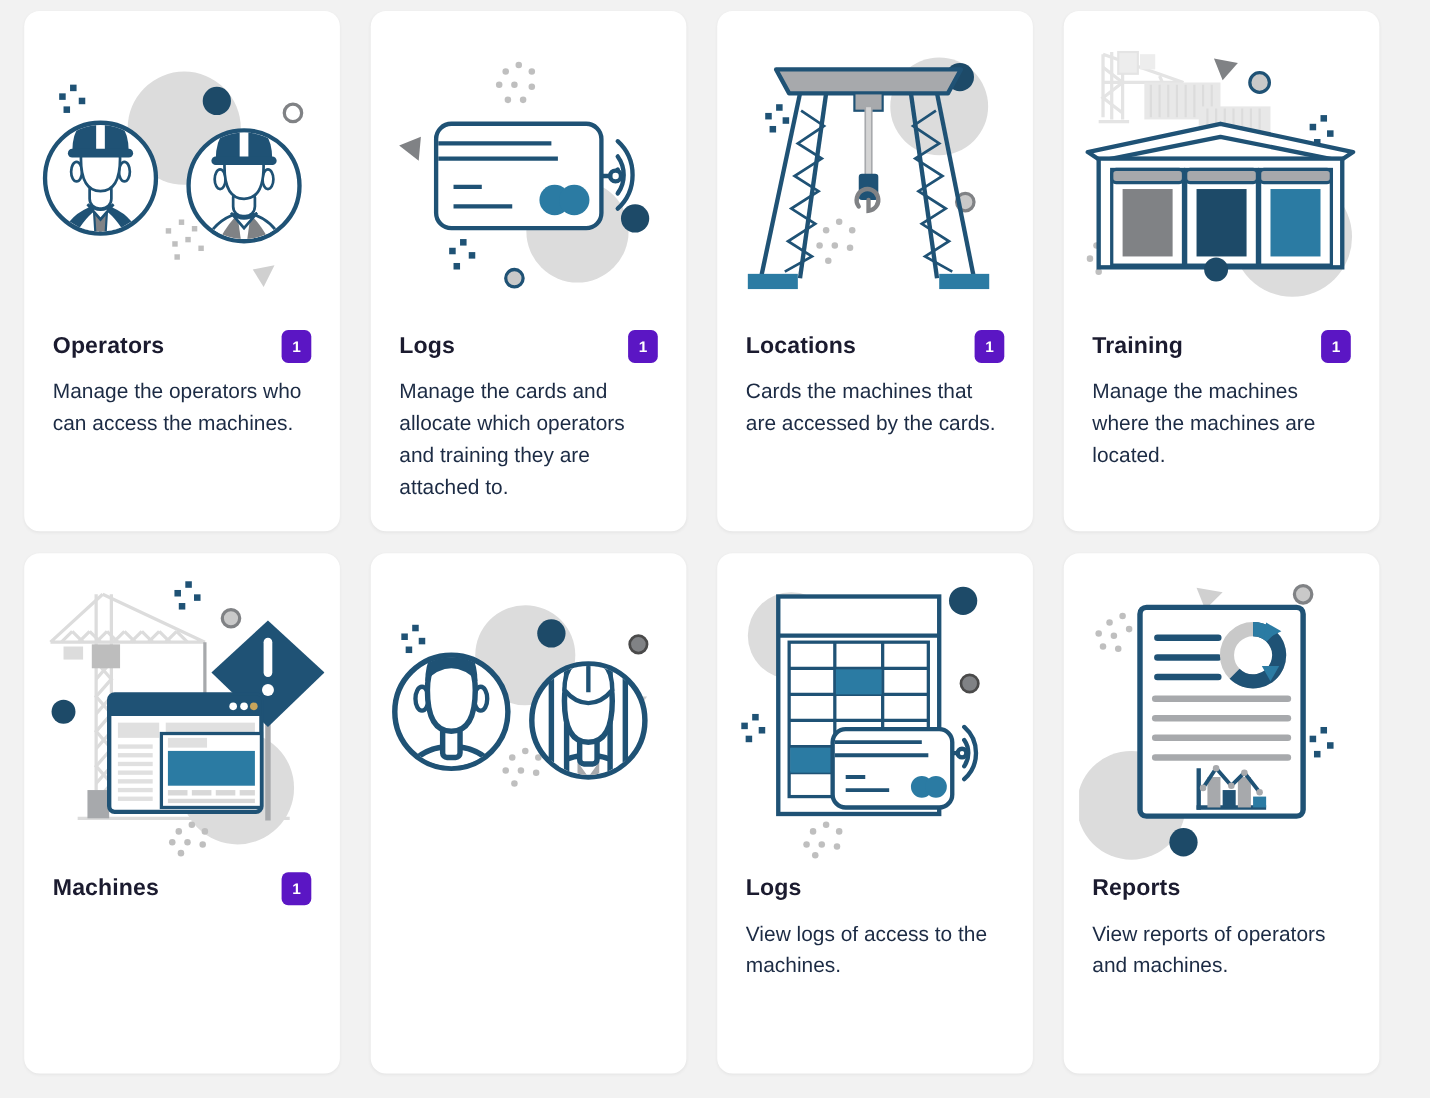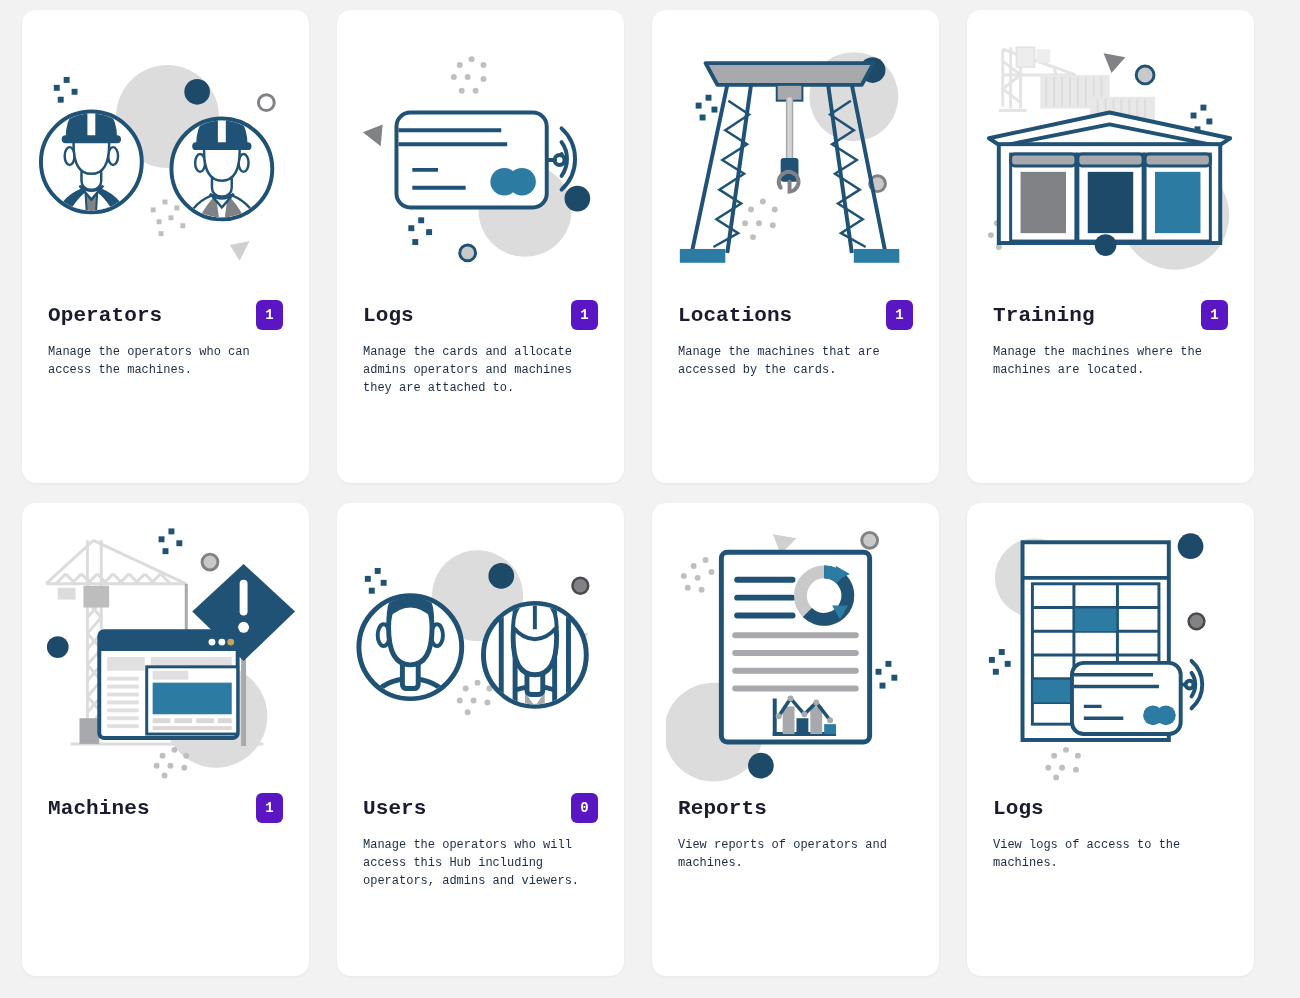--- a/index.html
+++ b/index.html
@@ -35,21 +35,20 @@
     display: flex;
     align-items: center;
     justify-content: center;
     padding: 8px 14px 0 14px;
   }
   .tile-illustration svg { display: block; }
 
   .tile-body {
     padding: 0 26px 22px 26px;
     flex: 1;
-    font-family: Liberation Mono, monospace;
   }
 
   .tile-head {
     display: flex;
     align-items: center;
     justify-content: space-between;
     margin-bottom: 13px;
     min-height: 30px;
   }
 
@@ -68,21 +67,21 @@
     min-width: 27px;
     height: 30px;
     border-radius: 6px;
     display: flex;
     align-items: center;
     justify-content: center;
     padding: 0 8px;
   }
 
   .tile-desc {
-    font-size: 12px;
+    font-size: 19px;
     line-height: 1.52;
     color: #1c2b44;
   }
   .fnv { fill: #1f5275; }
   .ftl { fill: #2b7ba3; }
   .flg { fill: #dcdcdc; }
 </style>
 </head>
 <body>
 
@@ -201,21 +200,21 @@
         <line x1="62" y1="154" x2="116" y2="154" stroke="#1f5275" stroke-width="4"></line>
         <circle cx="155" cy="148" r="14" class="ftl"></circle>
         <circle cx="173" cy="148" r="14" class="ftl"></circle>
       </svg>
     </div>
     <div class="tile-body">
       <div class="tile-head">
         <div class="tile-title">Logs</div>
         <div class="tile-badge">1</div>
       </div>
-      <div class="tile-desc">Manage the cards and allocate admins operators and machines they are attached to.</div>
+      <div class="tile-desc">Manage the cards and allocate which operators and training they are attached to.</div>
     </div>
   </div>
 
   <div class="tile">
     <div class="tile-illustration">
       <svg width="262" height="250" viewBox="0 0 262 250">
         <circle cx="190" cy="62" r="45" class="flg"></circle>
         <circle cx="209" cy="35" r="13" fill="#1d4a68"></circle>
         <circle cx="214" cy="150" r="8" fill="#c9c9c9" stroke="#808285" stroke-width="3"></circle>
         <g fill="#1f5275">
@@ -253,21 +252,21 @@
         </g>
         <rect x="14" y="216" width="46" height="14" class="ftl"></rect>
         <rect x="190" y="216" width="46" height="14" class="ftl"></rect>
       </svg>
     </div>
     <div class="tile-body">
       <div class="tile-head">
         <div class="tile-title">Locations</div>
         <div class="tile-badge">1</div>
       </div>
-      <div class="tile-desc">Manage the machines that are accessed by the cards.</div>
+      <div class="tile-desc">Cards the machines that are accessed by the cards.</div>
     </div>
   </div>
 
   <div class="tile">
     <div class="tile-illustration">
       <svg width="262" height="250" viewBox="0 0 262 250">
         <circle cx="196" cy="182" r="55" class="flg"></circle>
 
         <g stroke="#e4e4e4" stroke-width="3" fill="none">
           <path d="M22 14 L96 40 M22 14 L22 72 M22 40 L96 40"></path>
@@ -471,26 +470,81 @@
             <polygon points="176,172 186,186 196,172 196,182 186,196 176,182" fill="#a7a9ac"></polygon>
             <rect x="178" y="148" width="16" height="26" rx="4" fill="#fff" stroke="#1f5275" stroke-width="5"></rect>
             <path d="M152 90 q0 -30 34 -30 q34 0 34 30 v100 h-14 v-100 q-20-14-40 0 v100 h-14 z" fill="#fff" stroke="#1f5275" stroke-width="5"></path>
             <path d="M164 116 q0-32 22-32 q22 0 22 32 q0 38-22 38 q-22 0-22-38 z" fill="#fff" stroke="#1f5275" stroke-width="5"></path>
             <path d="M164 106 q0-28 22-28 q22 0 22 28 q-10 12-22 12 q-12 0-22-12 z" fill="#fff" stroke="#1f5275" stroke-width="4"></path>
             <line x1="186" y1="78" x2="186" y2="108" stroke="#1f5275" stroke-width="4"></line>
           </g>
         </g>
       </svg>
     </div>
+  </div>
+
+  <div class="tile">
+    <div class="tile-illustration">
+      <svg width="262" height="262" viewBox="0 0 262 262">
+        <circle cx="54" cy="56" r="40" class="flg"></circle>
+        <circle cx="212" cy="24" r="13" fill="#1d4a68"></circle>
+        <circle cx="218" cy="100" r="8" fill="#808285" stroke="#4a4a4a" stroke-width="2.5"></circle>
+        <g fill="#1f5275">
+          <rect x="8" y="136" width="6" height="6"></rect>
+            <rect x="18" y="128" width="6" height="6"></rect>
+          <rect x="24" y="140" width="6" height="6"></rect>
+            <rect x="12" y="148" width="6" height="6"></rect>
+        </g>
+        <g fill="#bfbfbf">
+          <circle cx="74" cy="236" r="3"></circle>
+            <circle cx="86" cy="230" r="3"></circle>
+            <circle cx="98" cy="236" r="3"></circle>
+          <circle cx="68" cy="248" r="3"></circle>
+            <circle cx="82" cy="248" r="3"></circle>
+            <circle cx="96" cy="250" r="3"></circle>
+          <circle cx="76" cy="258" r="3"></circle>
+        </g>
+
+        <rect x="42" y="20" width="148" height="200" fill="#fff" stroke="#1f5275" stroke-width="4"></rect>
+        <line x1="42" y1="56" x2="190" y2="56" stroke="#1f5275" stroke-width="4"></line>
+
+        <rect x="52" y="62" width="128" height="142" fill="#fff" stroke="#1f5275" stroke-width="3"></rect>
+        <g stroke="#1f5275" stroke-width="3">
+          <line x1="94" y1="62" x2="94" y2="204"></line>
+          <line x1="138" y1="62" x2="138" y2="204"></line>
+          <line x1="52" y1="86" x2="180" y2="86"></line>
+          <line x1="52" y1="110" x2="180" y2="110"></line>
+          <line x1="52" y1="134" x2="180" y2="134"></line>
+          <line x1="52" y1="158" x2="180" y2="158"></line>
+          <line x1="52" y1="182" x2="180" y2="182"></line>
+        </g>
+        <rect x="95" y="87" width="42" height="23" class="ftl"></rect>
+        <rect x="53" y="159" width="40" height="23" class="ftl"></rect>
+
+        <g fill="none" stroke="#1f5275" stroke-width="4" stroke-linecap="round">
+          <path d="M213 140 a32 32 0 0 1 0 48"></path>
+          <path d="M213 152 a21 21 0 0 1 0 24"></path>
+        </g>
+        <circle cx="211" cy="164" r="4" fill="#fff" stroke="#1f5275" stroke-width="4"></circle>
+        <line x1="198" y1="164" x2="208" y2="164" stroke="#1f5275" stroke-width="4"></line>
+        <rect x="92" y="142" width="110" height="72" rx="12" fill="#fff" stroke="#1f5275" stroke-width="4"></rect>
+        <line x1="94" y1="154" x2="174" y2="154" stroke="#1f5275" stroke-width="3.5"></line>
+        <line x1="94" y1="166" x2="180" y2="166" stroke="#1f5275" stroke-width="3.5"></line>
+        <line x1="104" y1="186" x2="122" y2="186" stroke="#1f5275" stroke-width="3.5"></line>
+        <line x1="104" y1="198" x2="144" y2="198" stroke="#1f5275" stroke-width="3.5"></line>
+        <circle cx="174" cy="195" r="10" class="ftl"></circle>
+        <circle cx="187" cy="195" r="10" class="ftl"></circle>
+      </svg>
+    </div>
     <div class="tile-body">
       <div class="tile-head">
-        <div class="tile-title">Users</div>
-        <div class="tile-badge">0</div>
+        <div class="tile-title">Logs</div>
+
       </div>
-      <div class="tile-desc">Manage the operators who will access this Hub including operators, admins and viewers.</div>
+      <div class="tile-desc">View logs of access to the machines.</div>
     </div>
   </div>
 
   <div class="tile">
     <div class="tile-illustration">
       <svg width="262" height="262" viewBox="0 0 262 262">
         <circle cx="48" cy="212" r="50" class="flg"></circle>
         <circle cx="96" cy="246" r="13" fill="#1d4a68"></circle>
         <circle cx="206" cy="18" r="8" fill="#c9c9c9" stroke="#808285" stroke-width="3"></circle>
         <polygon points="108,12 132,16 116,32" fill="#d0d0d0"></polygon>
@@ -545,75 +599,13 @@
     </div>
     <div class="tile-body">
       <div class="tile-head">
         <div class="tile-title">Reports</div>
 
       </div>
       <div class="tile-desc">View reports of operators and machines.</div>
     </div>
   </div>
 
-  <div class="tile">
-    <div class="tile-illustration">
-      <svg width="262" height="262" viewBox="0 0 262 262">
-        <circle cx="54" cy="56" r="40" class="flg"></circle>
-        <circle cx="212" cy="24" r="13" fill="#1d4a68"></circle>
-        <circle cx="218" cy="100" r="8" fill="#808285" stroke="#4a4a4a" stroke-width="2.5"></circle>
-        <g fill="#1f5275">
-          <rect x="8" y="136" width="6" height="6"></rect>
-            <rect x="18" y="128" width="6" height="6"></rect>
-          <rect x="24" y="140" width="6" height="6"></rect>
-            <rect x="12" y="148" width="6" height="6"></rect>
-        </g>
-        <g fill="#bfbfbf">
-          <circle cx="74" cy="236" r="3"></circle>
-            <circle cx="86" cy="230" r="3"></circle>
-            <circle cx="98" cy="236" r="3"></circle>
-          <circle cx="68" cy="248" r="3"></circle>
-            <circle cx="82" cy="248" r="3"></circle>
-            <circle cx="96" cy="250" r="3"></circle>
-          <circle cx="76" cy="258" r="3"></circle>
-        </g>
-
-        <rect x="42" y="20" width="148" height="200" fill="#fff" stroke="#1f5275" stroke-width="4"></rect>
-        <line x1="42" y1="56" x2="190" y2="56" stroke="#1f5275" stroke-width="4"></line>
-
-        <rect x="52" y="62" width="128" height="142" fill="#fff" stroke="#1f5275" stroke-width="3"></rect>
-        <g stroke="#1f5275" stroke-width="3">
-          <line x1="94" y1="62" x2="94" y2="204"></line>
-          <line x1="138" y1="62" x2="138" y2="204"></line>
-          <line x1="52" y1="86" x2="180" y2="86"></line>
-          <line x1="52" y1="110" x2="180" y2="110"></line>
-          <line x1="52" y1="134" x2="180" y2="134"></line>
-          <line x1="52" y1="158" x2="180" y2="158"></line>
-          <line x1="52" y1="182" x2="180" y2="182"></line>
-        </g>
-        <rect x="95" y="87" width="42" height="23" class="ftl"></rect>
-        <rect x="53" y="159" width="40" height="23" class="ftl"></rect>
-
-        <g fill="none" stroke="#1f5275" stroke-width="4" stroke-linecap="round">
-          <path d="M213 140 a32 32 0 0 1 0 48"></path>
-          <path d="M213 152 a21 21 0 0 1 0 24"></path>
-        </g>
-        <circle cx="211" cy="164" r="4" fill="#fff" stroke="#1f5275" stroke-width="4"></circle>
-        <line x1="198" y1="164" x2="208" y2="164" stroke="#1f5275" stroke-width="4"></line>
-        <rect x="92" y="142" width="110" height="72" rx="12" fill="#fff" stroke="#1f5275" stroke-width="4"></rect>
-        <line x1="94" y1="154" x2="174" y2="154" stroke="#1f5275" stroke-width="3.5"></line>
-        <line x1="94" y1="166" x2="180" y2="166" stroke="#1f5275" stroke-width="3.5"></line>
-        <line x1="104" y1="186" x2="122" y2="186" stroke="#1f5275" stroke-width="3.5"></line>
-        <line x1="104" y1="198" x2="144" y2="198" stroke="#1f5275" stroke-width="3.5"></line>
-        <circle cx="174" cy="195" r="10" class="ftl"></circle>
-        <circle cx="187" cy="195" r="10" class="ftl"></circle>
-      </svg>
-    </div>
-    <div class="tile-body">
-      <div class="tile-head">
-        <div class="tile-title">Logs</div>
-
-      </div>
-      <div class="tile-desc">View logs of access to the machines.</div>
-    </div>
-  </div>
-
 </div>
 
 </body></html>

